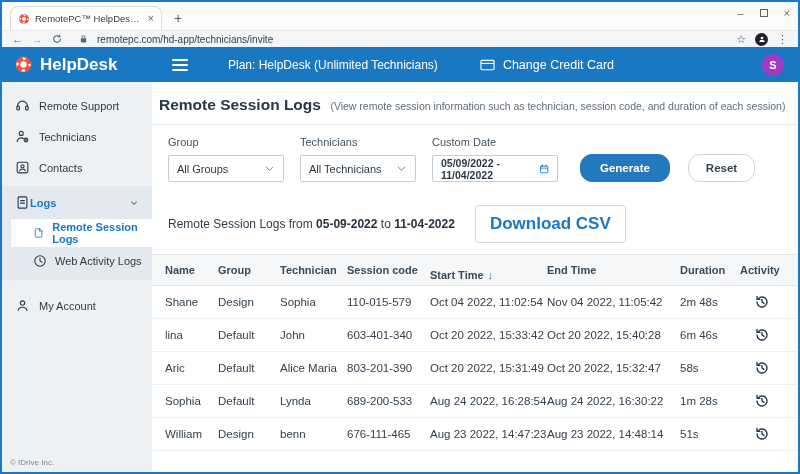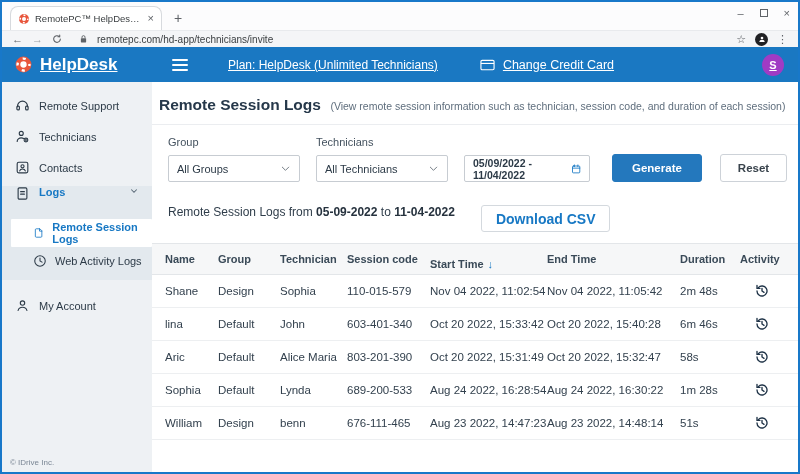--- a/index.html
+++ b/index.html
@@ -13,58 +13,58 @@
   .tab-close { color:#5f6368; font-size:11px; line-height:1; }
   .newtab { margin:0 0 5px 12px; font-size:14px; color:#5f6368; line-height:1; }
   .wincontrols { position:absolute; right:8px; top:5px; display:flex; gap:16px; align-items:center; color:#5f6368; font-size:11px; }
   .maxbox { width:8px; height:8px; border:1px solid #5f6368; display:inline-block; }
   .urlbar { height:17px; background:#f4f5f7; border-top:1px solid #e8eaed; display:flex; align-items:center; padding:0 10px; gap:9px; font-size:11px; color:#5f6368; flex:none; }
   .url-text { font-size:10px; color:#3c4043; }
   .urlbar .spacer { flex:1; }
   .chrome-avatar { width:13px; height:13px; border-radius:50%; background:#202124; display:inline-flex; align-items:center; justify-content:center; }
 
   
-  .appheader { height:35px; background:#1a78c2; display:flex; align-items:center; color:#fff; flex:none;text-decoration:underline; }
+  .appheader { height:35px; background:#1a78c2; display:flex; align-items:center; color:#fff; flex:none; }
   .brand { width:150px; display:flex; align-items:center; gap:7px; padding-left:12px; font-size:17px; font-weight:700; flex:none; }
   .hamburger { margin-left:20px; display:flex; flex-direction:column; gap:3px; cursor:pointer; }
   .hamburger span { width:16px; height:2px; background:#fff; border-radius:1px; }
   .plan { margin-left:40px; font-size:12px;text-align:right; }
   .ccc { margin-left:42px; display:flex; align-items:center; gap:8px; font-size:12.5px; cursor:pointer; }
   .user-avatar { margin-left:auto; margin-right:14px; width:22px; height:22px; border-radius:50%; background:#a03bc4; display:flex; align-items:center; justify-content:center; font-size:11px; font-weight:700; }
 
   
   .bodyrow { flex:1; display:flex; overflow:hidden; }
   aside { width:150px; background:#eef1f4; position:relative; padding-top:8px; font-size:11px; color:#2c3a47; flex:none; }
   .s-item { height:31px; display:flex; align-items:center; gap:9px; padding:0 13px; cursor:pointer; }
   .s-item svg { flex:none; }
   .s-group { background:#e3e9ee; padding-bottom:5px; margin-top:3px; }
-  .s-parent { height:33px; display:flex; align-items:flex-start; gap:9px; padding:0 13px; cursor:pointer; }
+  .s-parent { height:33px; display:flex; align-items:center; padding:0 13px; cursor:pointer; }
   .s-parent .lbl { color:#1778c4; font-weight:600; }
   .s-parent .chev { margin-left:auto; }
   .s-sub { height:28px; display:flex; align-items:center; gap:8px; padding:0 8px 0 31px; cursor:pointer; }
   .s-sub.selected { background:#fff; margin-left:9px; padding-left:22px; color:#1778c4; font-weight:700; border-radius:1px; }
   .s-account { margin-top:10px; }
   .s-footer { position:absolute; bottom:5px; left:8px; font-size:8px; color:#7a8694; }
 
   main { flex:1; background:#fff; display:flex; flex-direction:column; overflow:hidden; }
   .titlebar { padding:14px 7px 10px; border-bottom:1px solid #ebedf0; }
   .page-title { font-size:15.5px; font-weight:700; color:#26384a; display:inline; }
   .page-sub { font-size:10.5px; color:#5f6e7d; margin-left:5px; }
 
   .filters { display:flex; gap:16px; padding:11px 16px 14px; align-items:flex-end; }
   .fgroup .flabel { display:block; font-size:11px; color:#44525f; margin-bottom:7px; }
-  .control { width:132px; height:27px; border:1px solid #c7ccd2; border-radius:2px; background:#fff; display:flex; align-items:center; justify-content:space-between; padding:0 8px; font-size:11px; color:#2c3a47; cursor:pointer; }
+  .control { width:116px; height:27px; border:1px solid #c7ccd2; border-radius:2px; background:#fff; display:flex; align-items:center; justify-content:space-between; padding:0 8px; font-size:11px; color:#2c3a47; cursor:pointer; }
   .control.date { width:126px; font-size:10.5px; font-weight:600; }
-  .btn { height:28px; border-radius:3px; font-size:11.5px; cursor:pointer; }
+  .btn { height:28px; border-radius:12px; font-size:11.5px; cursor:pointer; }
   .btn-primary { background:#2478bd; border:1px solid #2478bd; color:#fff; font-weight:700; padding:0 19px; margin-left:6px; }
   .btn-secondary { background:#fff; border:1px solid #cdd2d8; color:#39434c; font-weight:600; padding:0 17px; margin-left:2px; }
 
-  .summary { display:flex; gap:26px; padding:9px 16px 11px; font-size:12px; color:#2f3d4a; }
+  .summary { display:flex; align-items:center; gap:20px; padding:9px 16px 11px; font-size:12px; color:#2f3d4a; }
   .summary b { font-weight:700; color:#26323e; }
-  .btn-csv { height:27px; background:#fff; border:1px solid #d4d9de; border-radius:3px; color:#1778c4; font-size:14px; font-weight:600; padding:0 14px; cursor:pointer; }
+  .btn-csv { height:38px; background:#fff; border:1px solid #d4d9de; border-radius:3px; color:#1778c4; font-size:17px; font-weight:600; padding:0 14px; cursor:pointer; }
 
   .t-head, .t-row { display:grid; grid-template-columns:66px 62px 67px 83px 117px 133px 60px 1fr; align-items:center; }
   .t-head { height:32px; background:#f6f7f8; border-top:1px solid #e3e6e9; border-bottom:1px solid #e3e6e9; font-size:11px; font-weight:600; color:#3a4a58; }
   .t-head > div:first-child, .t-row > div:first-child { padding-left:13px; }
   .t-row { height:33px; border-bottom:1px solid #edeff1; font-size:11.5px; color:#33414e; }
   .sort-arrow { color:#1778c4; font-size:11px; margin-left:4px; }
   .col-sort { display:flex; align-items:center;margin-top:10px; }
   .act-btn { background:none; border:none; cursor:pointer; padding:0 0 0 14px; display:flex; align-items:center; color:#1f3347; }
 </style>
 </head>
@@ -225,20 +225,21 @@
         <div class="fgroup">
           <span class="flabel">Technicians</span>
           <div class="control">
             <span>All Technicians</span>
             <svg width="11" height="11" viewBox="0 0 24 24" fill="none" stroke="#6a737c" stroke-width="2" stroke-linecap="round">
                 <polyline points="5,9 12,16 19,9"></polyline>
               </svg>
           </div>
         </div>
         <div class="fgroup">
+          <span class="flabel">Custom Date</span>
           <div class="control date">
             <span>05/09/2022 - 11/04/2022</span>
             <svg width="12" height="12" viewBox="0 0 24 24" fill="none" stroke="#1778c4" stroke-width="2" stroke-linecap="round">
               <rect x="3.5" y="5" width="17" height="16" rx="2"></rect>
                 <line x1="8" y1="2.5" x2="8" y2="6.5"></line>
                 <line x1="16" y1="2.5" x2="16" y2="6.5"></line>
                 <line x1="3.5" y1="10" x2="20.5" y2="10"></line>
             </svg>
           </div>
         </div>
@@ -268,21 +269,21 @@
         <div>End Time</div>
         <div>Duration</div>
         <div>Activity</div>
       </div>
 
       <div class="t-row">
         <div>Shane</div>
         <div>Design</div>
         <div>Sophia</div>
         <div>110-015-579</div>
-        <div>Nov 04 2022, 11:02:54</div>
+        <div>Oct 04 2022, 11:02:54</div>
         <div>Nov 04 2022, 11:05:42</div>
         <div>2m 48s</div>
         <div>
             <button class="act-btn">
           <svg width="16" height="16" viewBox="0 0 24 24" fill="none" stroke="currentColor" stroke-width="2" stroke-linecap="round">
             <path d="M4.5 12a7.5 7.5 0 1 0 2-5.1"></path>
                 <polyline points="4.5,3.5 4.5,8 9,8"></polyline>
                 <polyline points="12,8 12,12 15,14"></polyline>
           </svg>
             </button>

